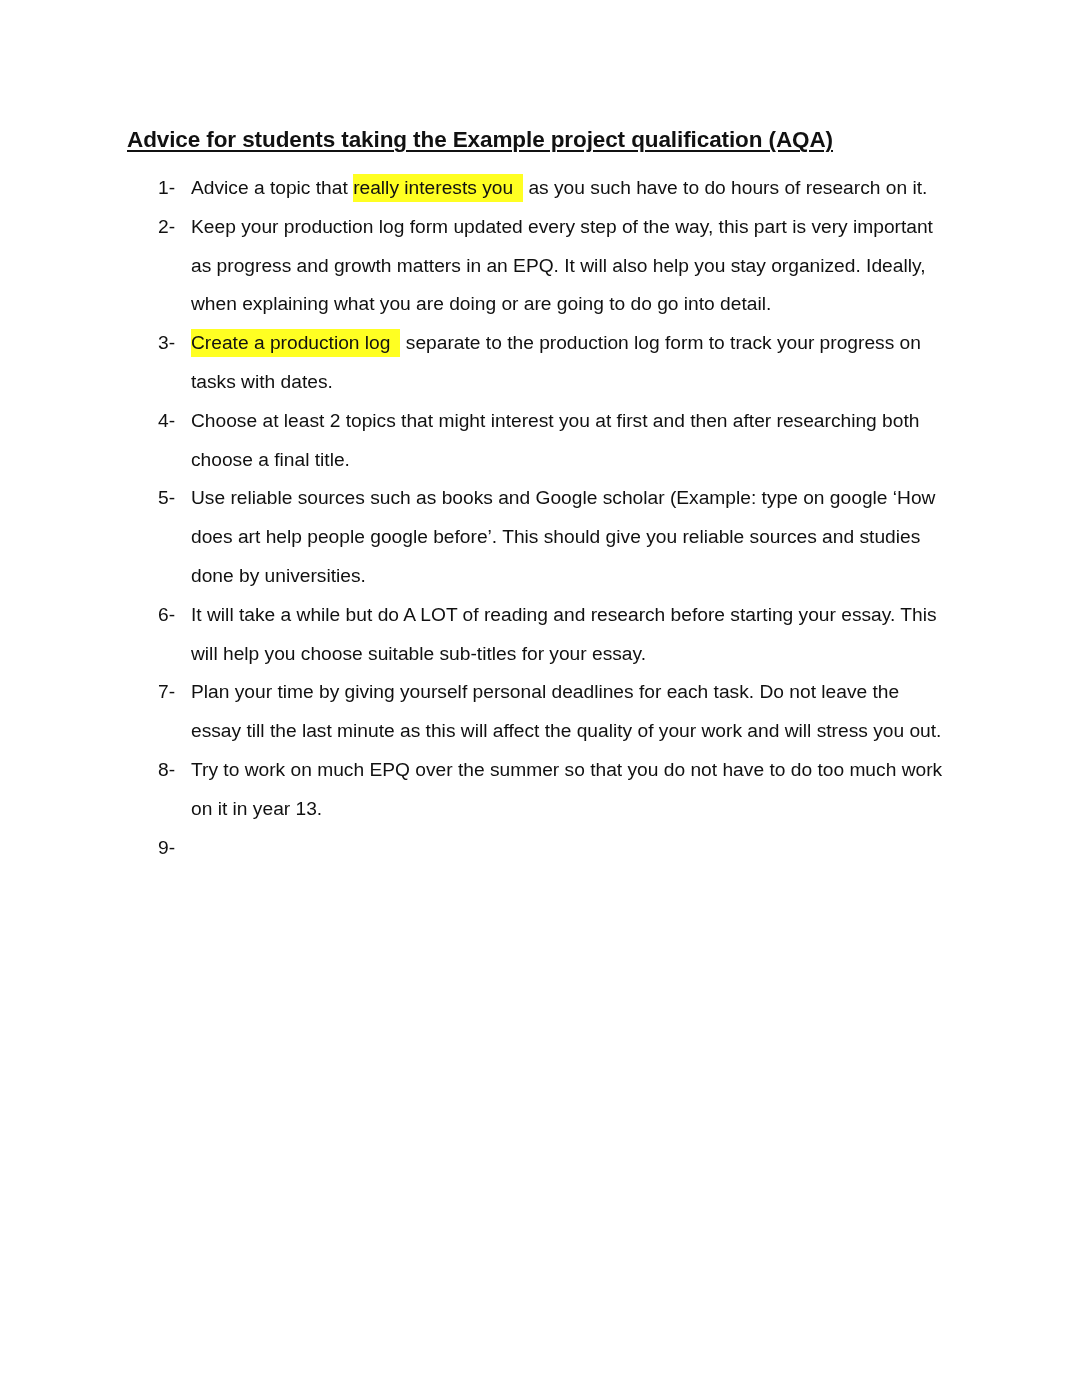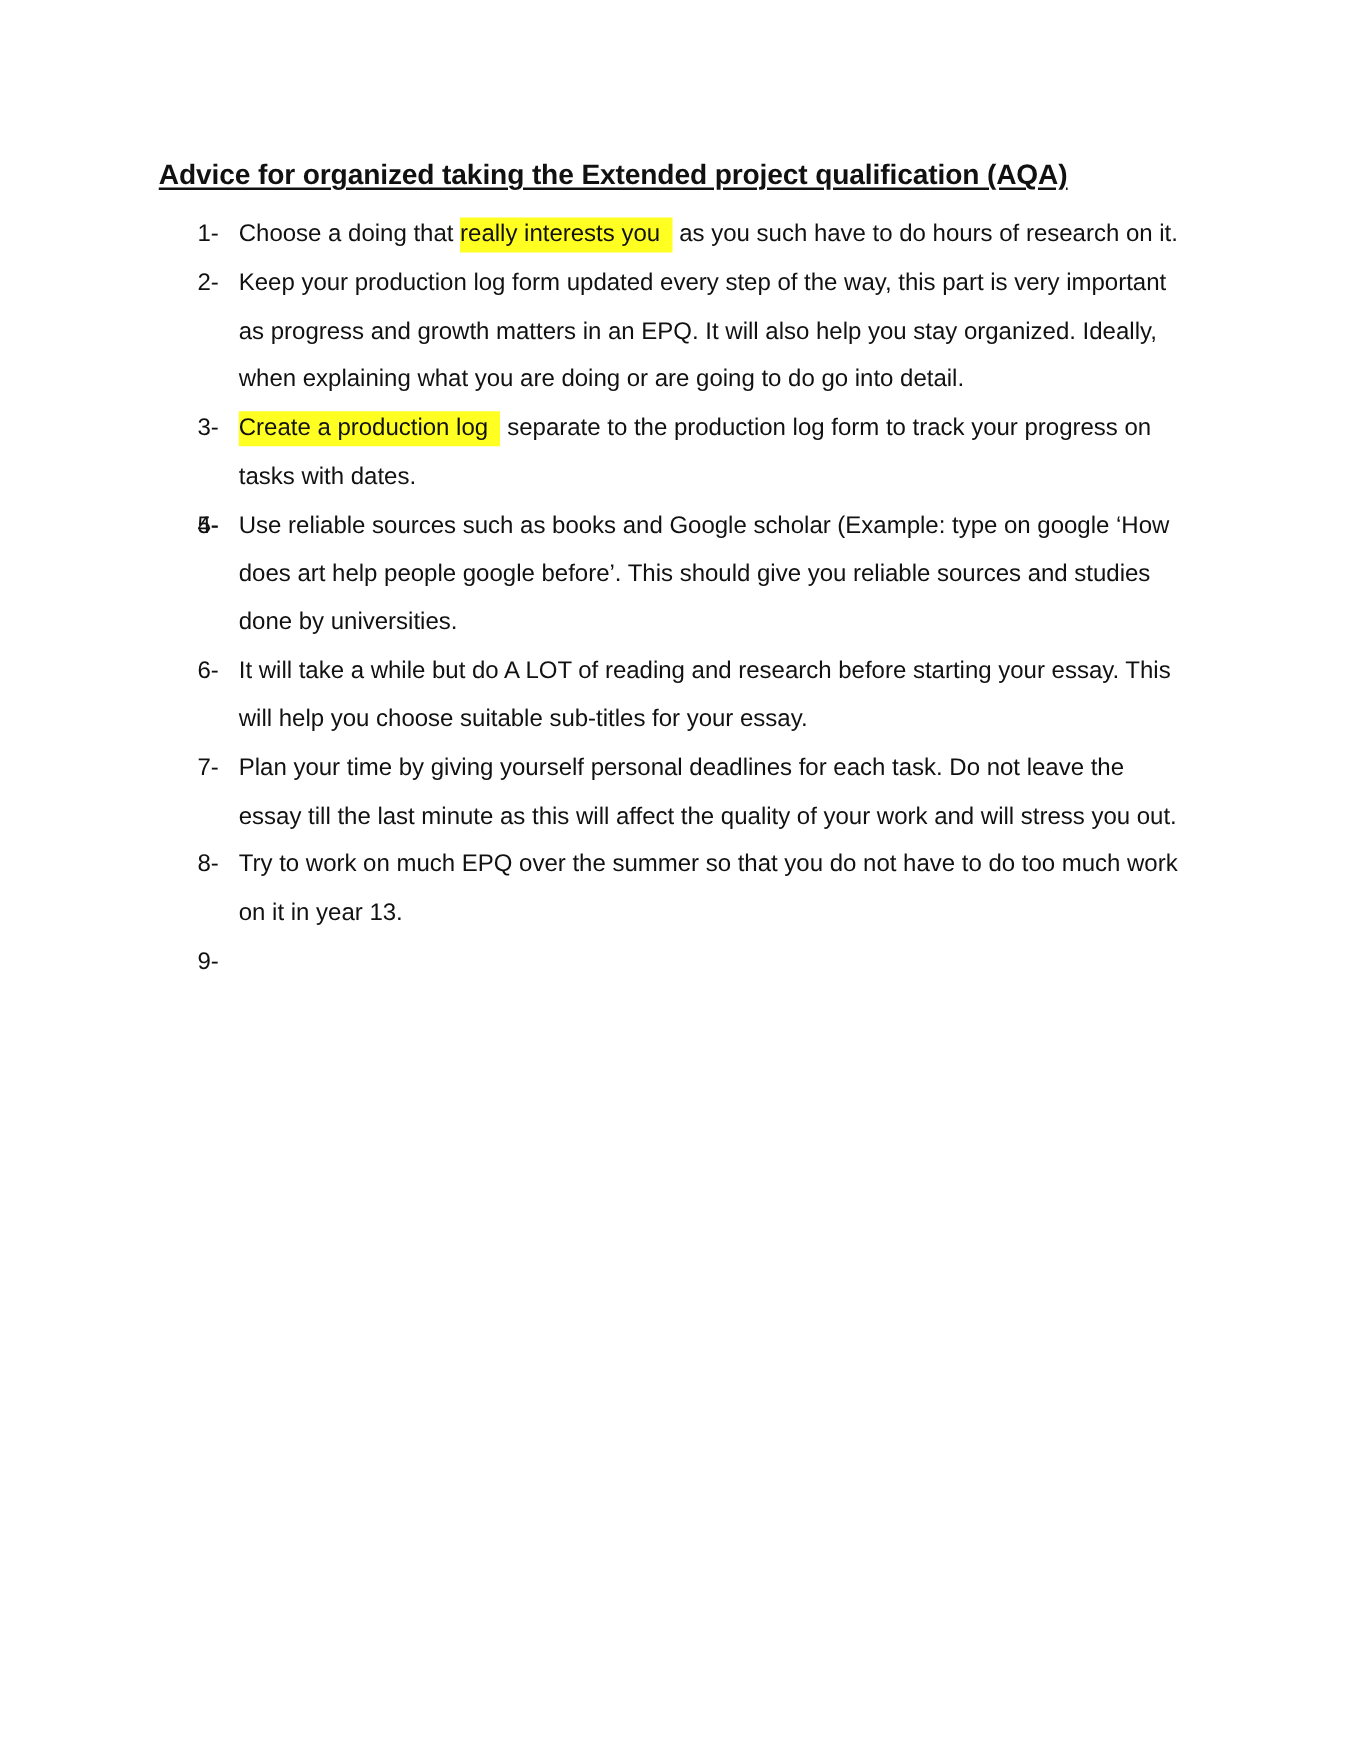--- a/index.html
+++ b/index.html
@@ -64,34 +64,34 @@
     }
     .hl {
       background: #ffff22;
       padding: 3px 10px 4px 0;
     }
   </style>
 </head>
 <body>
 
 <div class="page">
-  <div class="title">Advice for organized taking the Extended project qualification (AQA)</div>
+  <div class="title">Advice for students taking the Example project qualification (AQA)</div>
 
   <ol class="list">
     <li class="item">
-      <span class="num">1-</span><span>Choose a doing that </span><span class="hl" style="background: rgb(255, 255, 34);">really interests you</span><span> as you such have to do hours of research on it.</span>
+      <span class="num">1-</span><span>Advice a topic that </span><span class="hl" style="background: rgb(255, 255, 34);">really interests you</span><span> as you such have to do hours of research on it.</span>
     </li>
     <li class="item">
       <span class="num">2-</span><span class="u">Keep your production log form updated </span><span>every step of the way, this part is very important as progress and growth matters in an EPQ. It will also help you stay organized. Ideally, when explaining what you are doing or are going to do go into detail.</span>
     </li>
     <li class="item">
       <span class="num">3-</span><span class="hl" style="background: rgb(255, 255, 34);">Create a production log</span><span> separate to the production log form to track your progress on tasks with dates.</span>
     </li>
     <li class="item">
-      <span class="num">4-</span>
+      <span class="num">4-</span><span>Choose at least 2 topics that might interest you at first and then after researching both choose a final title.</span>
     </li>
     <li class="item">
       <span class="num">5-</span><span>Use </span><span class="u">reliable sources</span><span> such as books and Google scholar (Example: type on google ‘How does art help people </span><span class="u">google before</span><span>’. This should give you reliable sources and studies done by universities.</span>
     </li>
     <li class="item">
       <span class="num">6-</span><span>It will take a while but do A LOT of r</span><span class="u">eading and research before starting your essay</span><span>. This will help you choose suitable sub-titles for your essay.</span>
     </li>
     <li class="item">
       <span class="num">7-</span><span class="u">Plan your time</span><span> by giving yourself personal deadlines for each task. Do not leave the essay till the last minute as this will affect the quality of your work and will stress you out.</span>
     </li>

